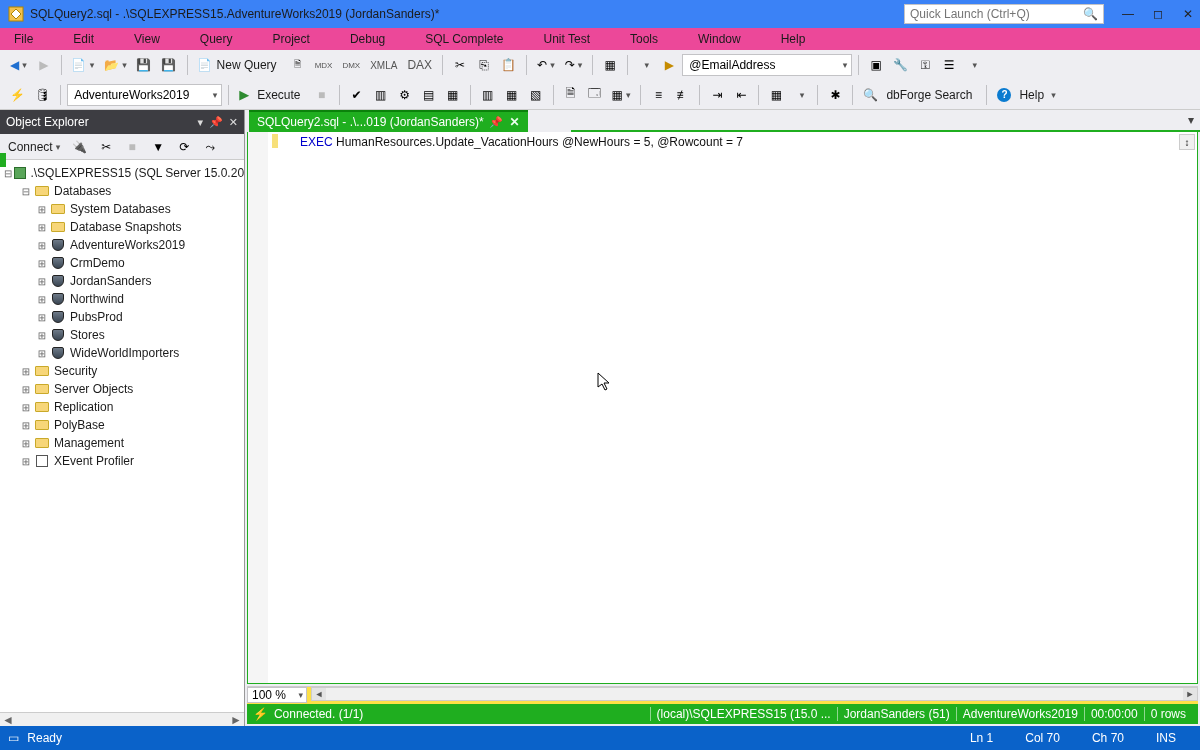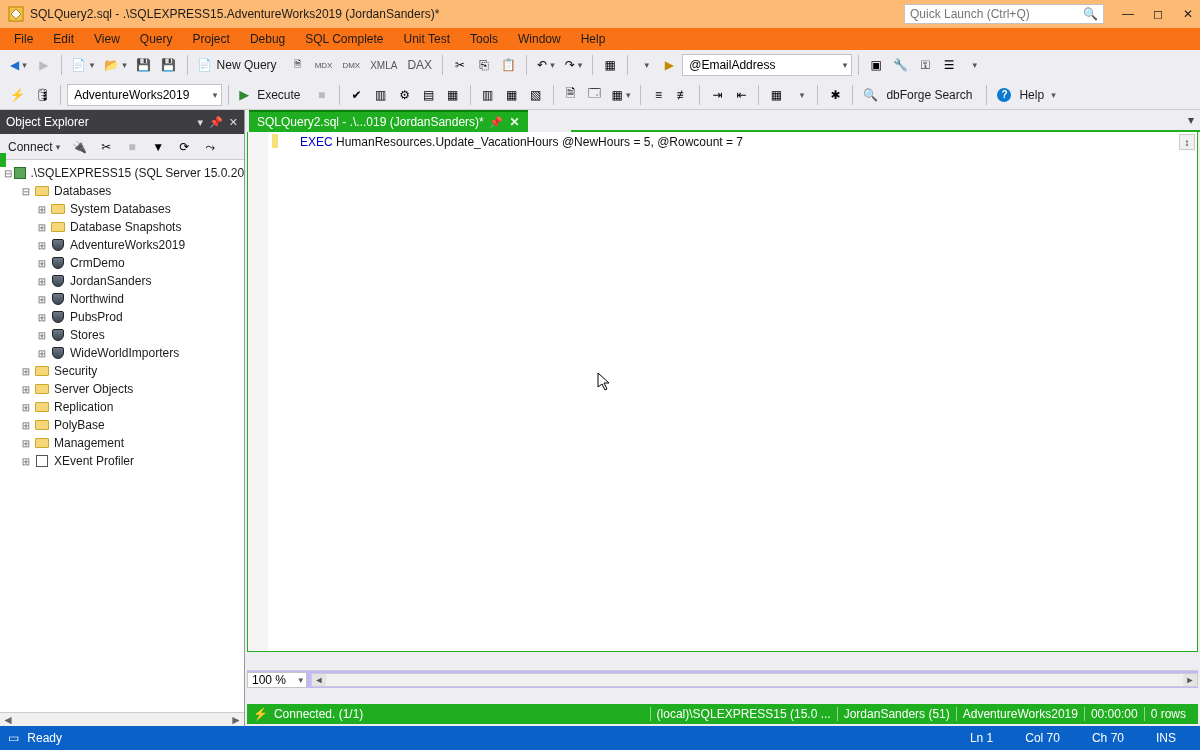--- a/index.html
+++ b/index.html
@@ -1,29 +1,29 @@
 <!DOCTYPE html>
 <html><head>
 <meta charset="utf-8">
 <style>
 * { box-sizing: border-box; margin: 0; padding: 0; font-family: "Segoe UI", Tahoma, sans-serif; font-size: 12px; }
 body { width: 1200px; height: 750px; background: #eeeef2; overflow: hidden; display: flex; flex-direction: column; }
 
 
-.titlebar { height: 28px; background: #fdba74; display:flex; align-items:center; padding: 0 4px; color:#1b1b1b;}
+.titlebar { height: 28px; background: #3b82f6; display:flex; align-items:center; padding: 0 4px; color:#1b1b1b;}
 .titlebar .app-icon { width:16px; height:16px; margin: 0 6px 0 4px; }
 .titlebar .title-text { flex:0 0 auto; font-size:12px; }
 .titlebar .spacer { flex:1 1 auto; }
 .titlebar .quick-launch { width:200px; height:20px; border:1px solid #c3c3c6; background:#fff; padding:0 5px; display:flex; align-items:center; color:#666;}
 .titlebar .quick-launch input { border:none; outline:none; flex:1; font-size:12px; color:#666; }
 .titlebar .win-buttons { display:flex; gap:14px; margin-left:16px; color:#222; }
 .titlebar .win-buttons div { width:16px; text-align:center; cursor:default; }
 
 
-.menubar { height:22px; background:#f97316; display:flex; align-items:center; padding: 0 4px; gap:0; color:#1b1b1b;}
+.menubar { height:22px; background:#ec4899; display:flex; align-items:center; padding: 0 4px; gap:20px; color:#1b1b1b;}
 .menubar .menu-item { padding: 2px 10px; }
 
 
 .toolbar-row { background:#eeeef2; padding: 2px 6px; display:flex; align-items:center; gap:2px; flex-wrap:wrap; min-height:30px; border-bottom:1px solid #ccc;}
 .toolbar-row.no-border { border-bottom:none; }
 .tb-btn { height:22px; min-width:22px; display:flex; align-items:center; justify-content:center; padding:0 3px; border:1px solid transparent; }
 .tb-sep { width:1px; height:20px; background:#c0c0c4; margin:0 4px; }
 .tb-drop::after { content:"▾"; font-size:9px; margin-left:3px; color:#555; }
 .tb-text { padding:0 4px; color:#1b1b1b; }
 .tb-combo { height:22px; border:1px solid #c3c3c6; background:#fff; padding:0 18px 0 6px; display:flex; align-items:center; position:relative; }
@@ -56,21 +56,21 @@
 .tab { background:#1fae1f; color:#fff; height:22px; display:flex; align-items:center; padding:0 8px; font-size:12px; border-top:2px solid #0b820b; position:relative;}
 .tab .pin { margin-left:6px; font-size:11px; color:#ecffee; }
 .tab .close { margin-left:6px; font-size:12px; font-weight:bold; color:#ecffee;}
 .tab-strip-rest { flex:1; border-bottom:2px solid #1fae1f; height:22px; display:flex; align-items:center; justify-content:flex-end; padding-right:6px; color:#444;}
 .editor-body { flex:1; display:flex; background:#fff; border:1px solid #1fae1f; border-top:none; margin:0 2px 2px 2px; position:relative; }
 .gutter { width:20px; background:#f5f5f5; }
 .breakpoint-strip { position:absolute; left:24px; top:2px; width:6px; height:14px; background:#f7e07a;}
 .code-area { flex:1; padding:2px 6px 2px 32px; font-family: Consolas, monospace; font-size:13px; white-space:pre; color:#111;}
 .code-area .kw { color:#0000cc; }
 .scroll-corner { position:absolute; top:2px; right:2px; width:16px; height:16px; background:#f0f0f0; border:1px solid #ccc; display:flex; align-items:center; justify-content:center; font-size:10px;}
-.zoom-bar { height:18px; background:#c4b5fd; display:flex; align-items:center; border-top:1px solid #ccc; margin:16px 2px; }
+.zoom-bar { height:18px; background:#fde047; display:flex; border-top:1px solid #ccc; margin:0 2px; }
 .zoom-combo { width:60px; height:16px; border:1px solid #c3c3c6; background:#fff; font-size:11px; display:flex; align-items:center; padding:0 14px 0 4px; position:relative;}
 .zoom-combo::after { content:"▾"; position:absolute; right:3px; font-size:9px; color:#555; }
 .hscroll { flex:1; height:14px; margin-left:4px; background:#f0f0f0; border:1px solid #ccc; display:flex;}
 .hscroll .btn { width:14px; background:#e4e4e4; display:flex; align-items:center; justify-content:center; font-size:9px; color:#555;}
 .hscroll .track { flex:1; }
 
 .conn-status { height:20px; background:#1fae1f; color:#fff; display:flex; align-items:center; padding:0 6px; font-size:11px; margin:0 2px 2px 2px;}
 .conn-status .spacer { flex:1; }
 .conn-status .seg { padding:0 6px; border-left:1px solid rgba(255,255,255,.5);}
 .conn-status .seg:first-of-type { border-left:none;}

